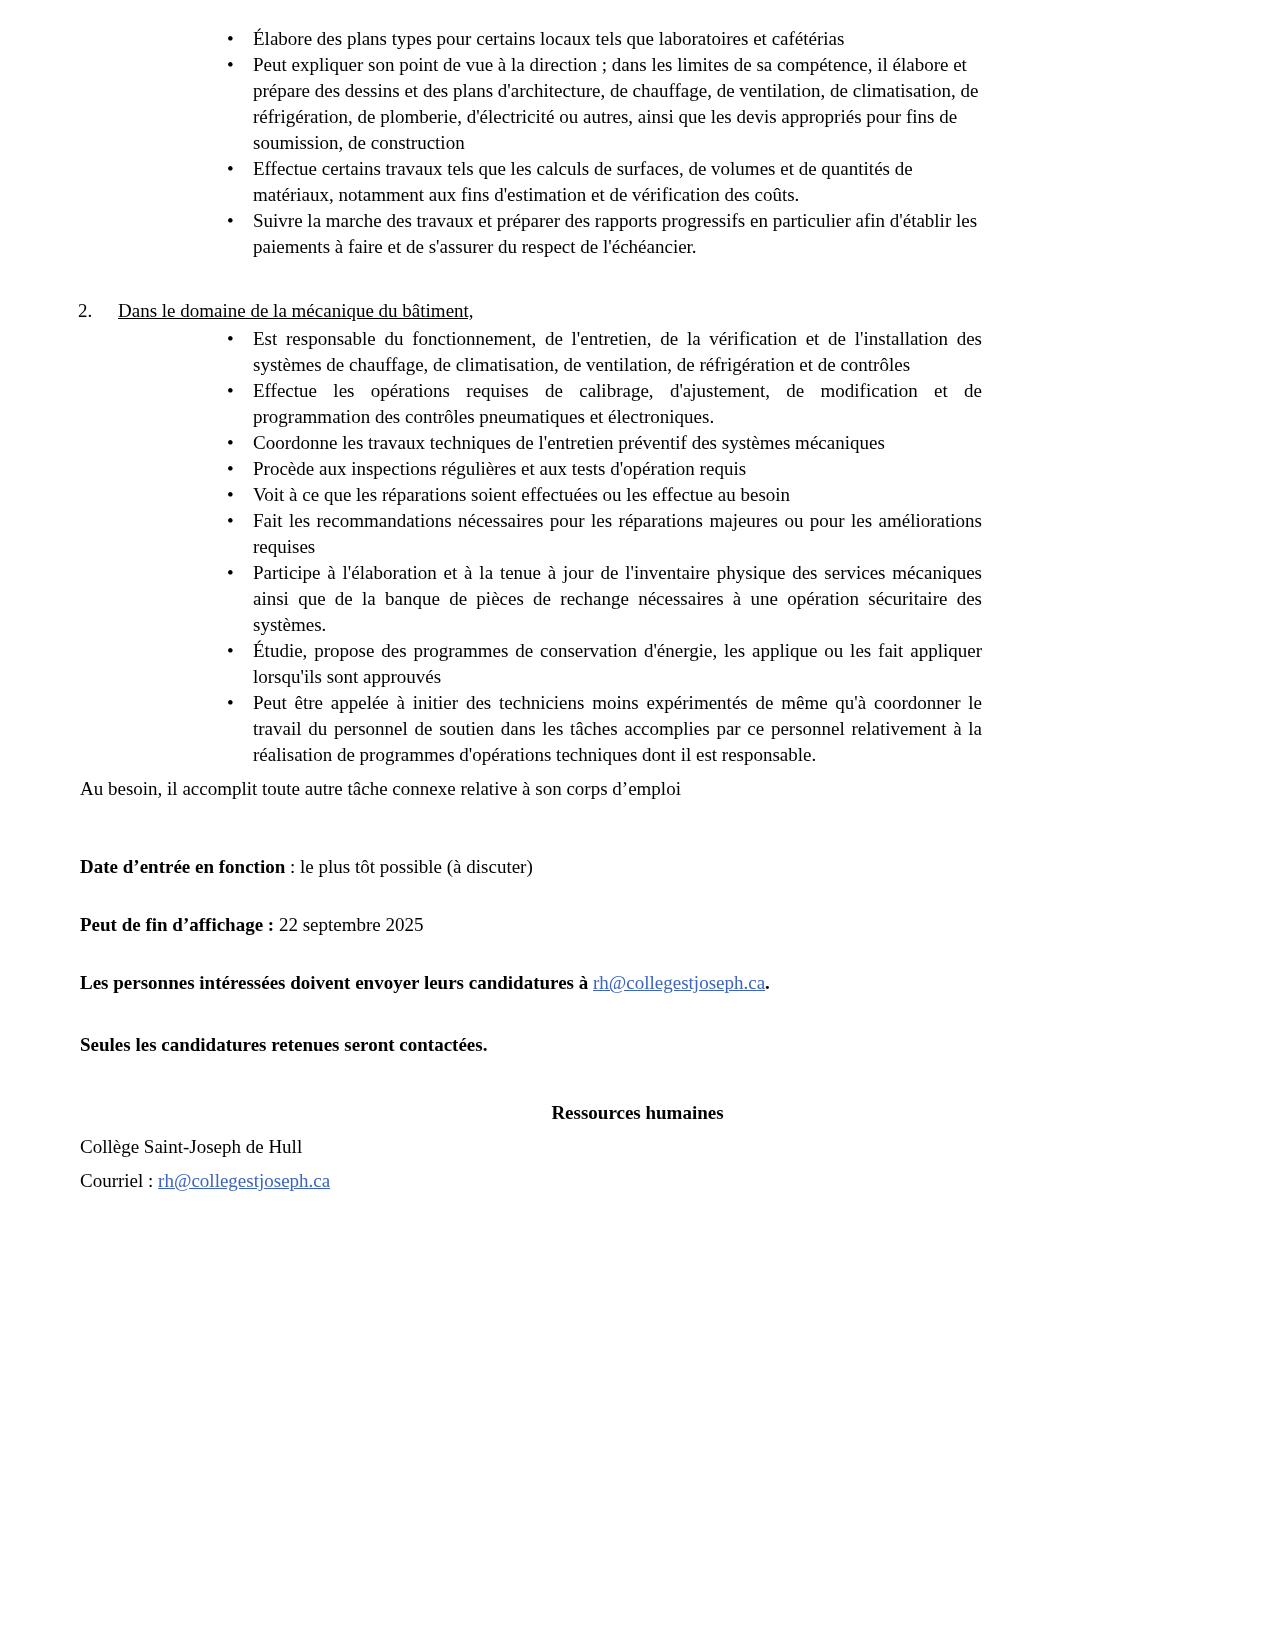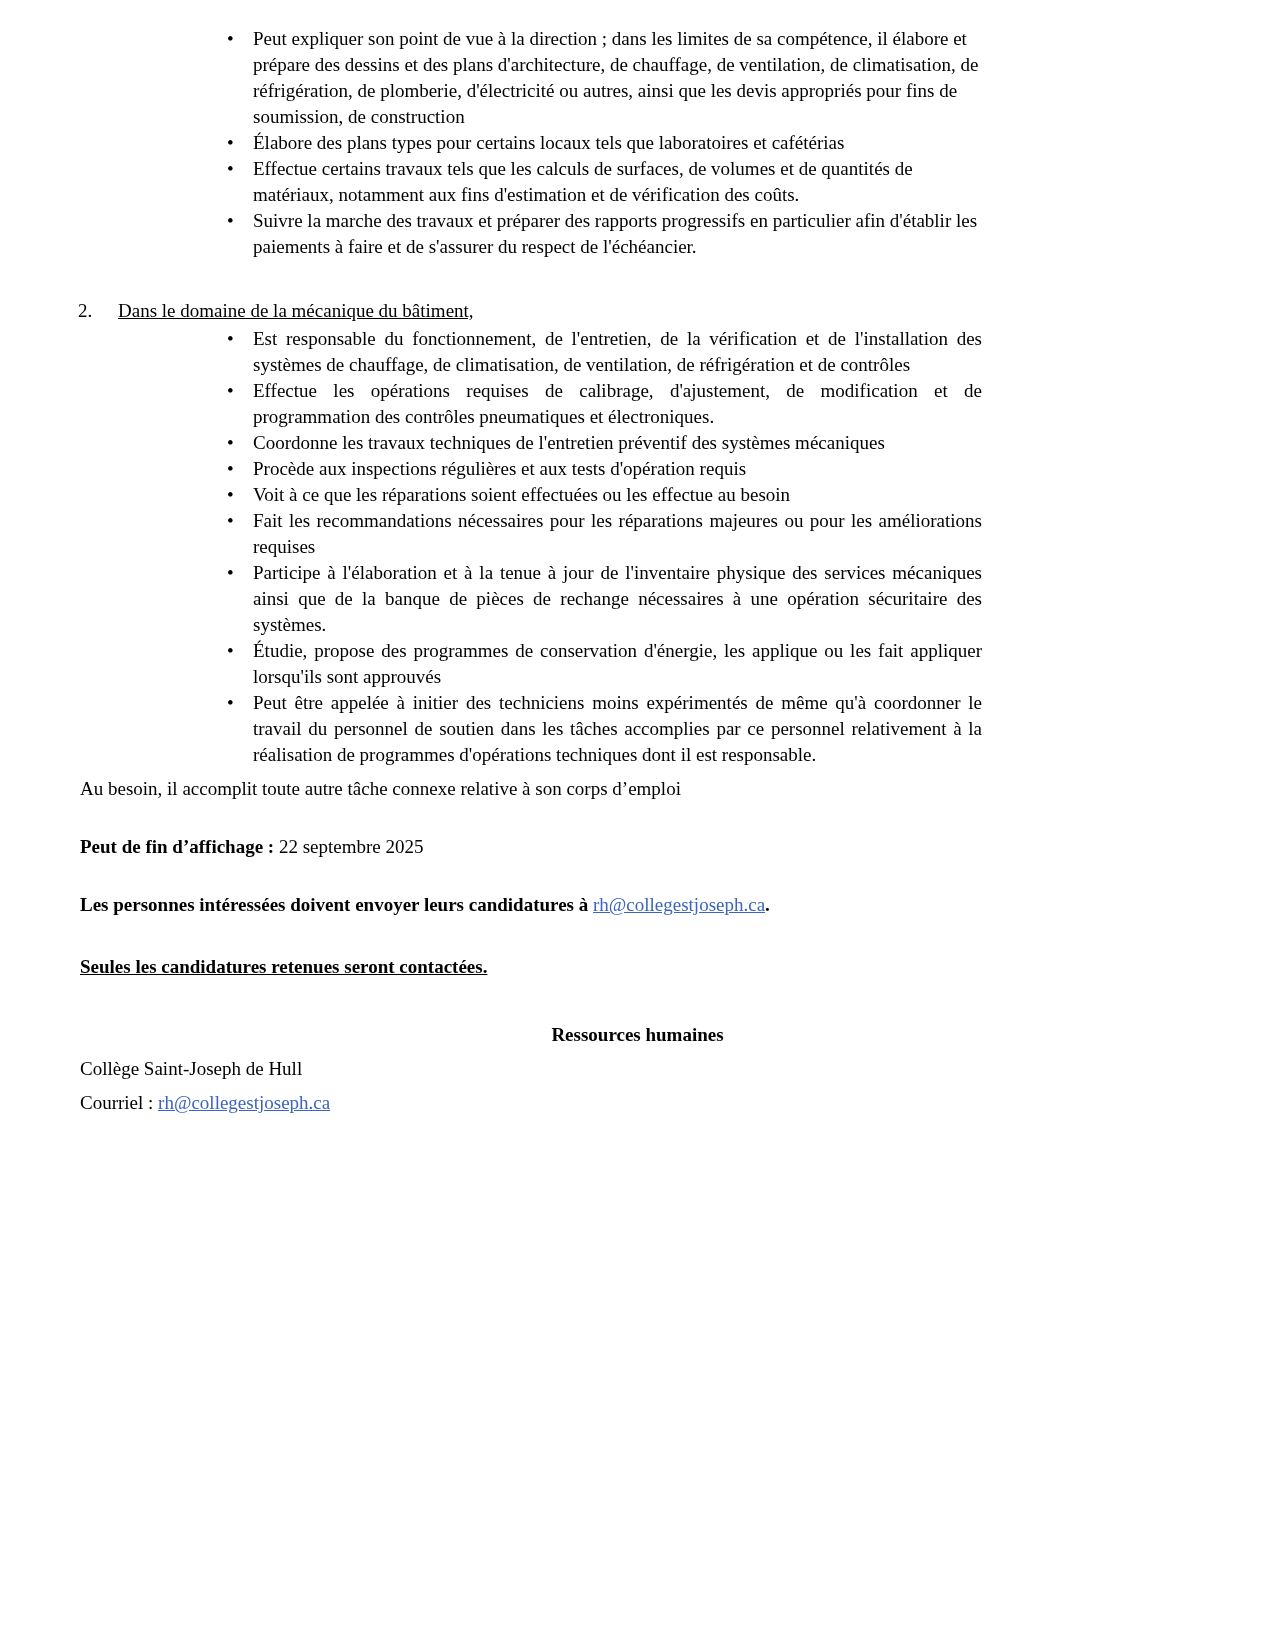--- a/index.html
+++ b/index.html
@@ -45,42 +45,42 @@
     display: flex;
     margin: 38px 0 0 6px;
   }
   .sec2-num { width: 40px; flex: 0 0 40px; }
   .sec2-text { text-decoration: underline; }
   .closing-note { margin: 40px 0 0 106px; }
   p.para { margin: 8px; }
   .mt-start  { margin-top: 52px !important; }
   .mt-end    { margin-top: 32px !important; }
   .mt-apply  { margin-top: 32px !important; }
-  .mt-notice { margin-top: 36px !important; text-decoration: underline; }
+  .mt-notice { margin-top: 36px !important; }
   .mt-sig    { margin-top: 42px !important; text-align: center; }
   .bold { font-weight: bold; }
   a.email-link {
     color: var(--link-color);
     text-decoration: underline;
     cursor: pointer;
   }
 </style>
 </head>
 <body>
 
 <div class="page">
 
   <ul class="blist">
 
       <li>
-        <span>Peut expliquer son point de vue à la direction ; dans les limites de sa compétence, il élabore et prépare des dessins et des plans d'architecture, de chauffage, de ventilation, de climatisation, de réfrigération, de plomberie, d'électricité ou autres, ainsi que les devis appropriés pour fins de soumission, de construction</span>
+        <span>Élabore des plans types pour certains locaux tels que laboratoires et cafétérias</span>
       </li>
 
       <li>
-        <span>Élabore des plans types pour certains locaux tels que laboratoires et cafétérias</span>
+        <span>Peut expliquer son point de vue à la direction ; dans les limites de sa compétence, il élabore et prépare des dessins et des plans d'architecture, de chauffage, de ventilation, de climatisation, de réfrigération, de plomberie, d'électricité ou autres, ainsi que les devis appropriés pour fins de soumission, de construction</span>
       </li>
 
       <li>
         <span>Effectue certains travaux tels que les calculs de surfaces, de volumes et de quantités de matériaux, notamment aux fins d'estimation et de vérification des coûts.</span>
       </li>
 
       <li>
         <span>Suivre la marche des travaux et préparer des rapports progressifs en particulier afin d'établir les paiements à faire et de s'assurer du respect de l'échéancier.</span>
       </li>
     </ul>
@@ -124,20 +124,23 @@
         <span>Étudie, propose des programmes de conservation d'énergie, les applique ou les fait appliquer lorsqu'ils sont approuvés</span>
       </li>
 
       <li>
         <span>Peut être appelée à initier des techniciens moins expérimentés de même qu'à coordonner le travail du personnel de soutien dans les tâches accomplies par ce personnel relativement à la réalisation de programmes d'opérations techniques dont il est responsable.</span>
       </li>
     </ul>
 
   <p class="para closing-note">Au besoin, il accomplit toute autre tâche connexe relative à son corps d’emploi</p>
 
+  <p class="para mt-start">
+    <span class="bold">Date d’entrée en fonction</span><span> : </span><span>le plus tôt possible (à discuter)</span>
+  </p>
 
   <p class="para mt-end">
     <span class="bold">Peut de fin d’affichage :</span><span> 22 septembre 2025</span>
   </p>
 
   <p class="para mt-apply">
     <span class="bold">Les personnes intéressées doivent envoyer leurs candidatures à </span><a class="email-link" href="#">rh@collegestjoseph.ca</a><span class="bold">.</span>
   </p>
 
   <p class="para mt-notice bold">Seules les candidatures retenues seront contactées.</p>

